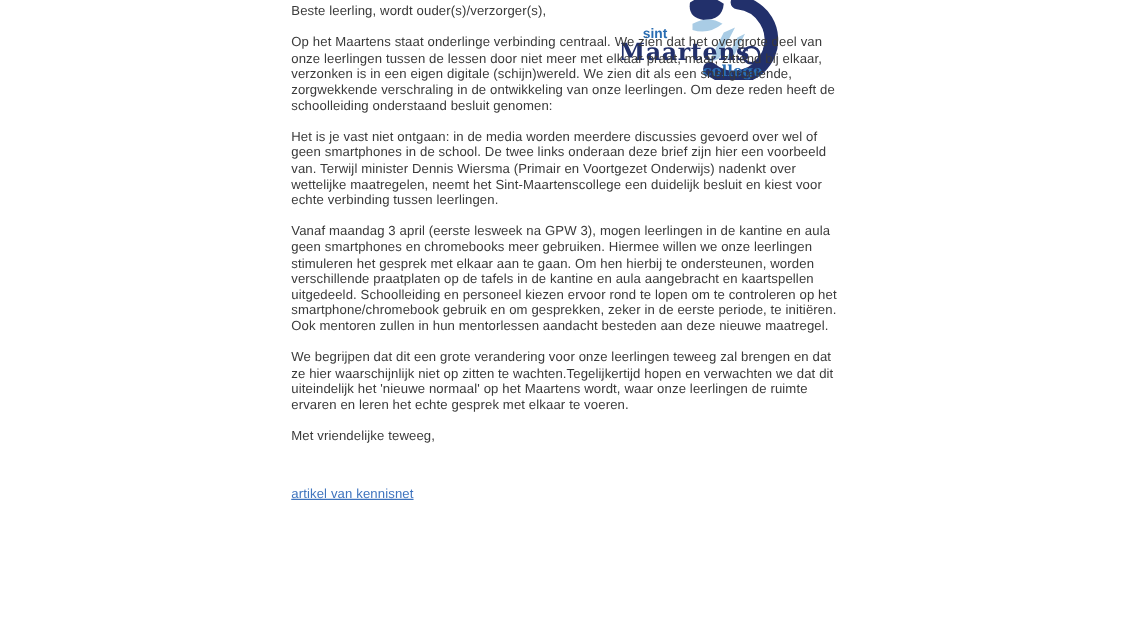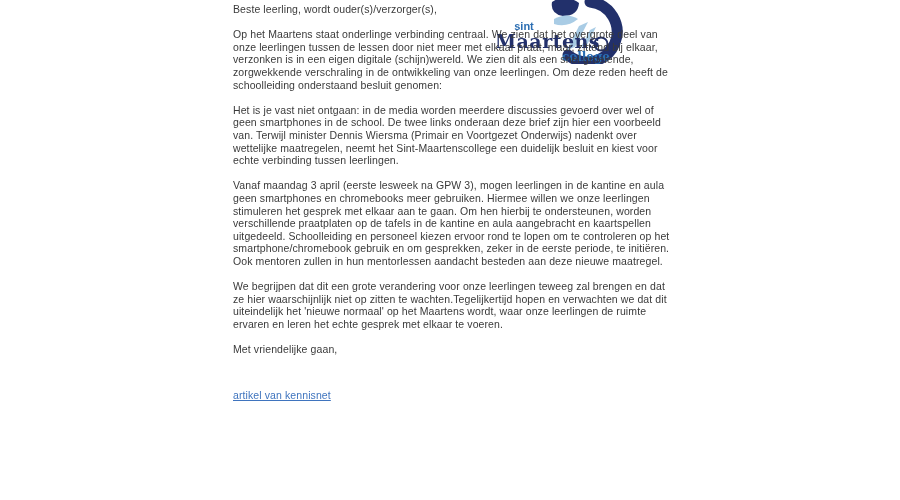--- a/index.html
+++ b/index.html
@@ -103,21 +103,21 @@
 verschillende praatplaten op de tafels in de kantine en aula aangebracht en kaartspellen
 uitgedeeld. Schoolleiding en personeel kiezen ervoor rond te lopen om te controleren op het
 smartphone/chromebook gebruik en om gesprekken, zeker in de eerste periode, te initiëren.
 Ook mentoren zullen in hun mentorlessen aandacht besteden aan deze nieuwe maatregel.</div>
 
     <div class="block">We begrijpen dat dit een grote verandering voor onze leerlingen teweeg zal brengen en dat
 ze hier waarschijnlijk niet op zitten te wachten.Tegelijkertijd hopen en verwachten we dat dit
 uiteindelijk het 'nieuwe normaal'  op het Maartens wordt, waar onze leerlingen de ruimte
 ervaren en leren het echte gesprek met elkaar te voeren.</div>
 
-    <div class="block">Met vriendelijke gaan,</div>
+    <div class="block">Met vriendelijke teweeg,</div>
 
 
     <div class="block links-block">
       <div class="link-row">
         <a class="doc-link">artikel van kennisnet</a>
       </div>
       
     </div>
 
   </div>

